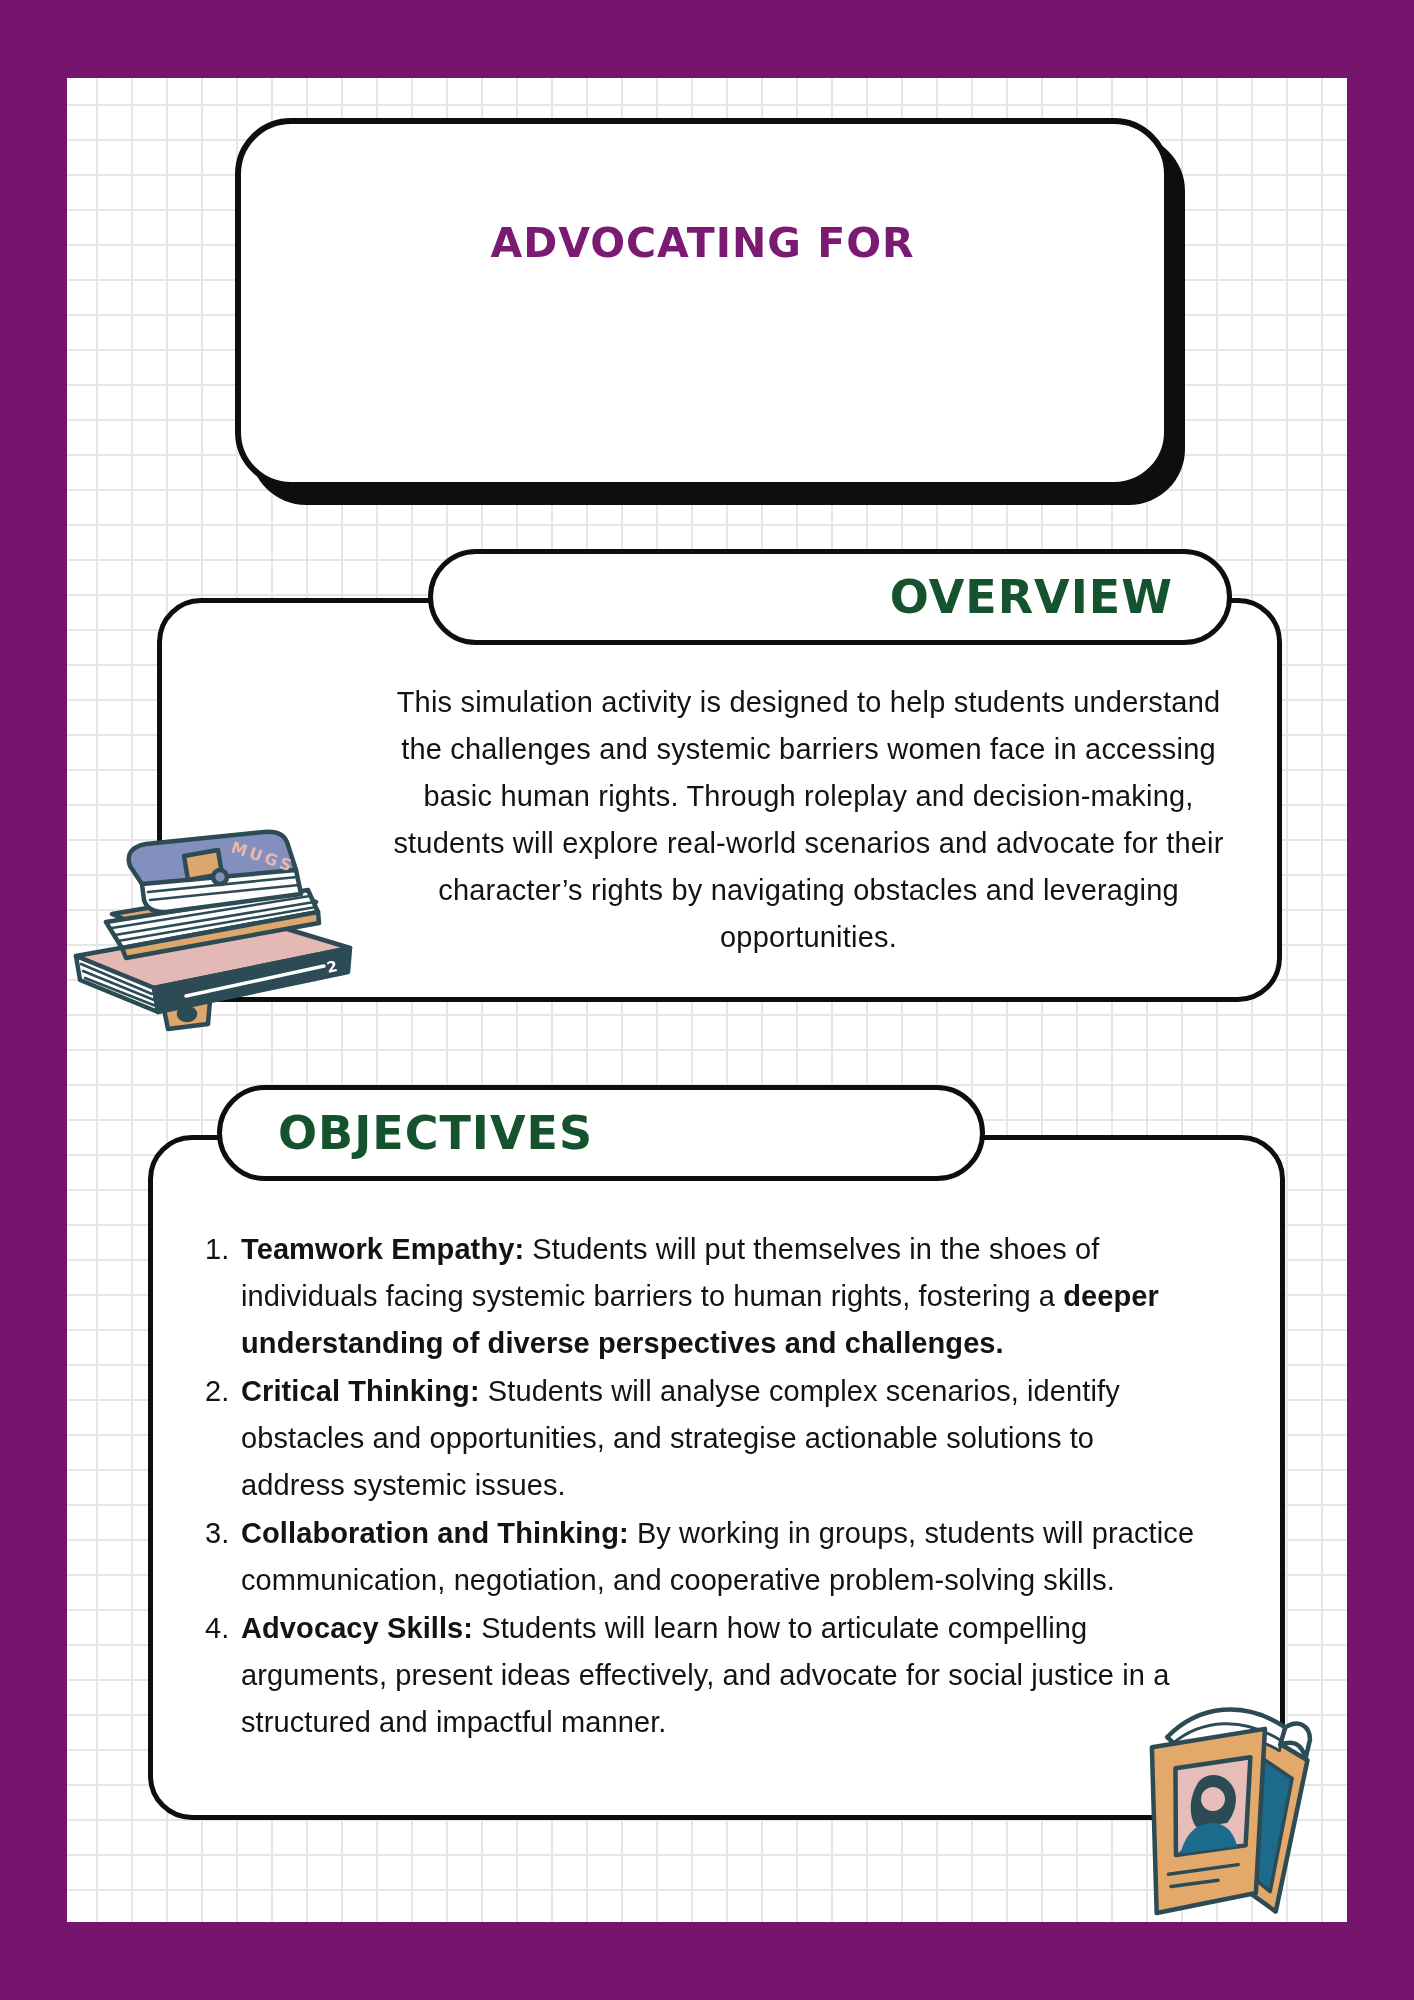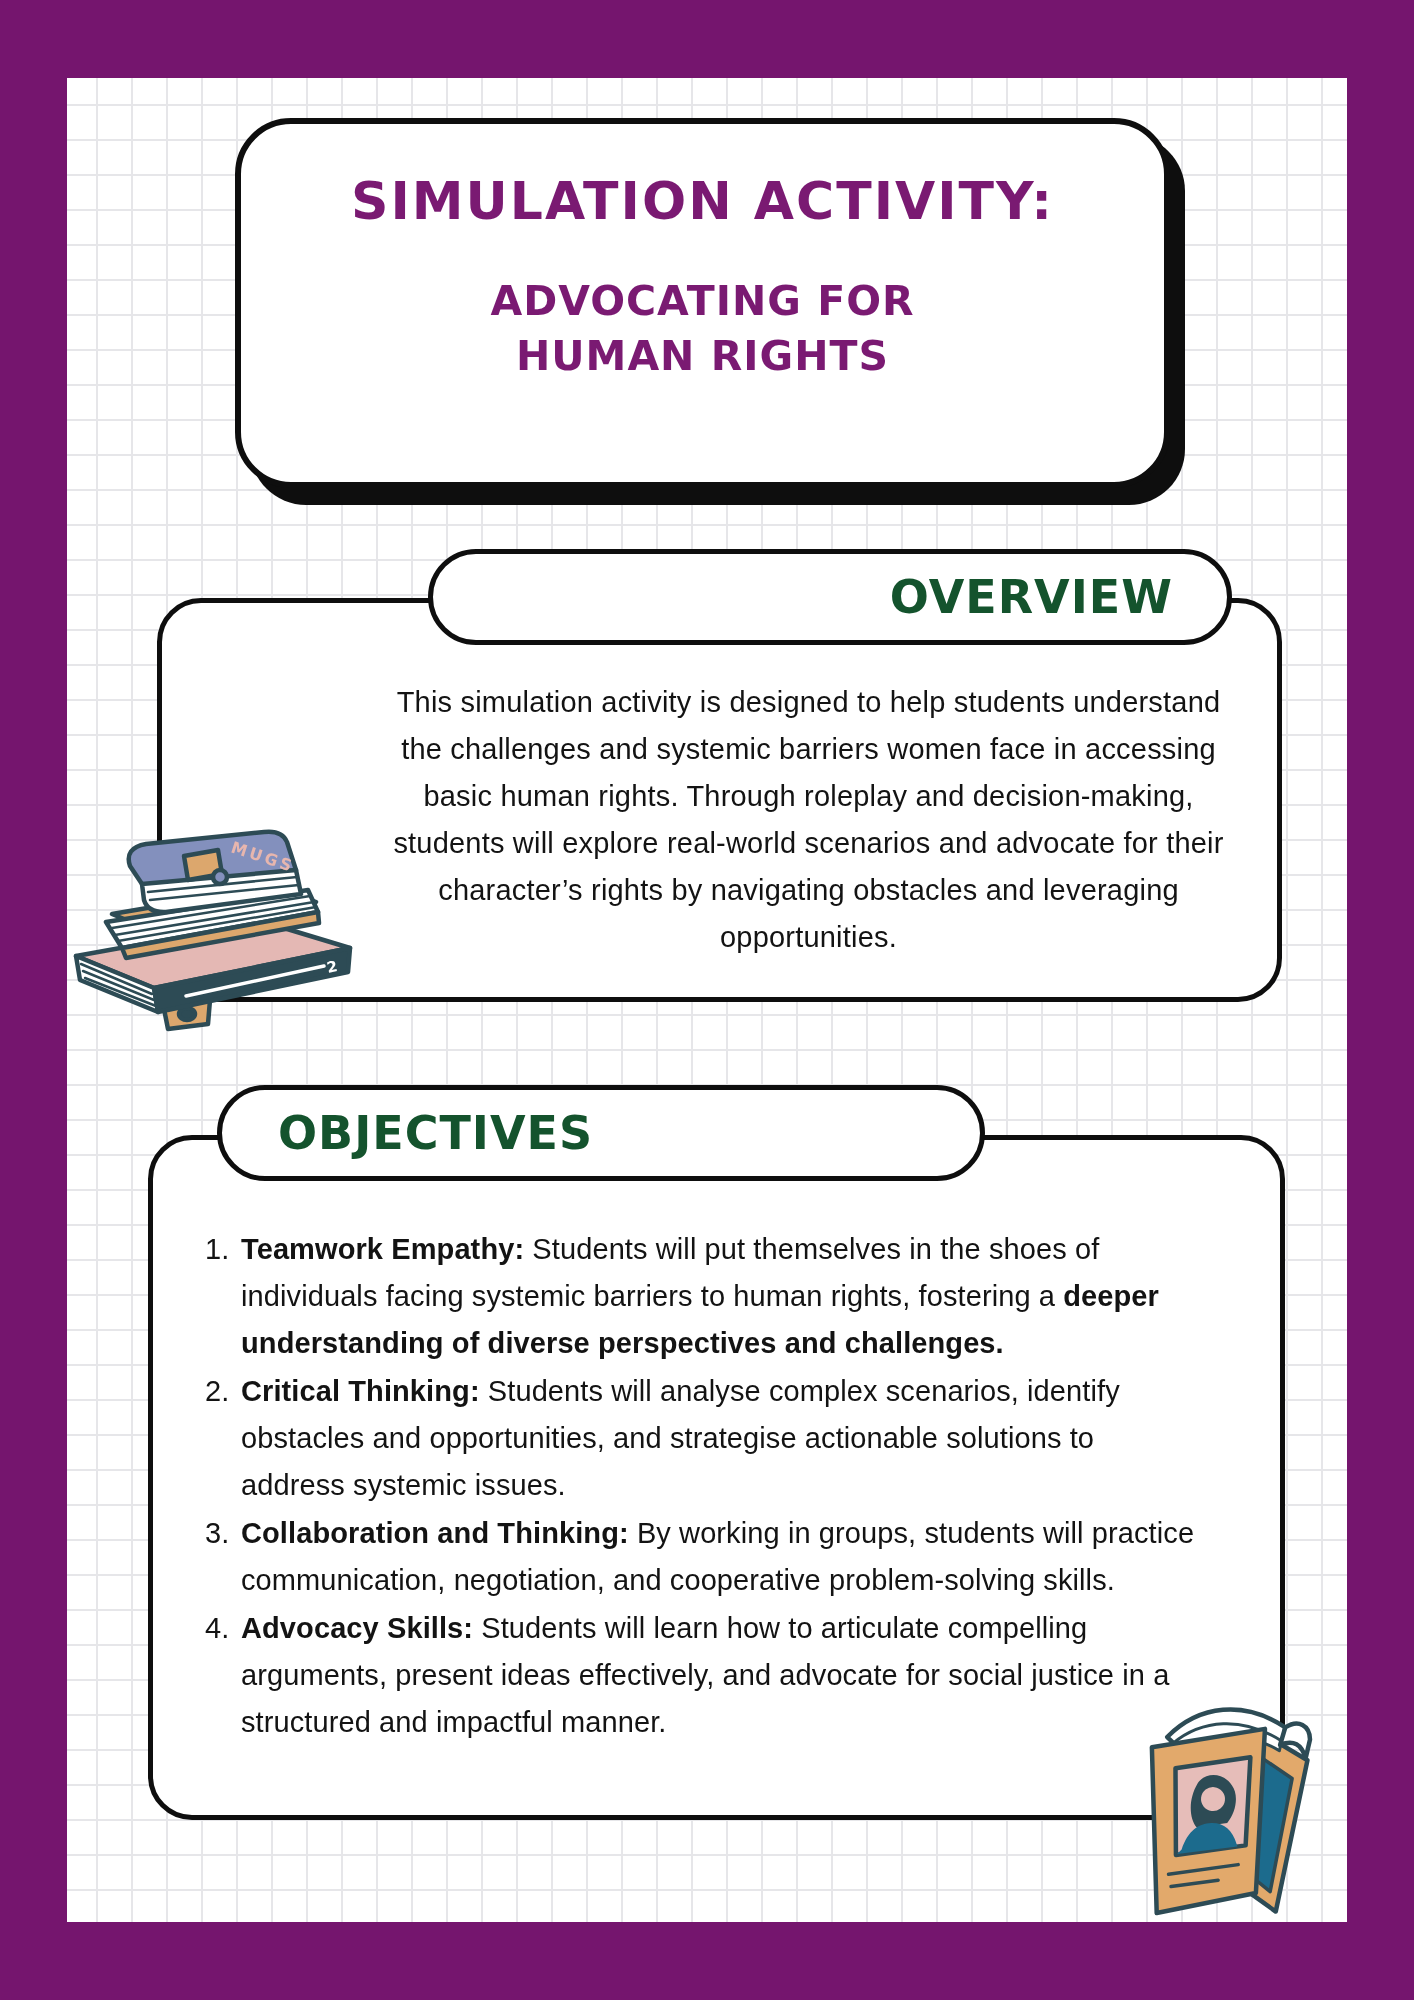--- a/index.html
+++ b/index.html
@@ -74,24 +74,22 @@
   .books{position:absolute;left:68px;top:828px;z-index:5;}
   .magazine{position:absolute;left:1124px;top:1694px;z-index:6;}
 </style>
 </head>
 <body>
 
 <div class="page">
   <div class="canvas"></div>
 
   <div class="title-card">
-    <div class="title-heading">SIMULATION ACTIVITY:</div>
     <div class="title-sub">
       <div>ADVOCATING FOR</div>
-      <div>HUMAN RIGHTS</div>
     </div>
   </div>
 
   <div class="panel panel-overview">
     <p class="overview-text">This simulation activity is designed to help students understand the challenges and systemic barriers women face in accessing basic human rights. Through roleplay and decision-making, students will explore real-world scenarios and advocate for their character’s rights by navigating obstacles and leveraging opportunities.</p>
   </div>
   <div class="tab tab-overview">
     <span>OVERVIEW</span>
   </div>
 

